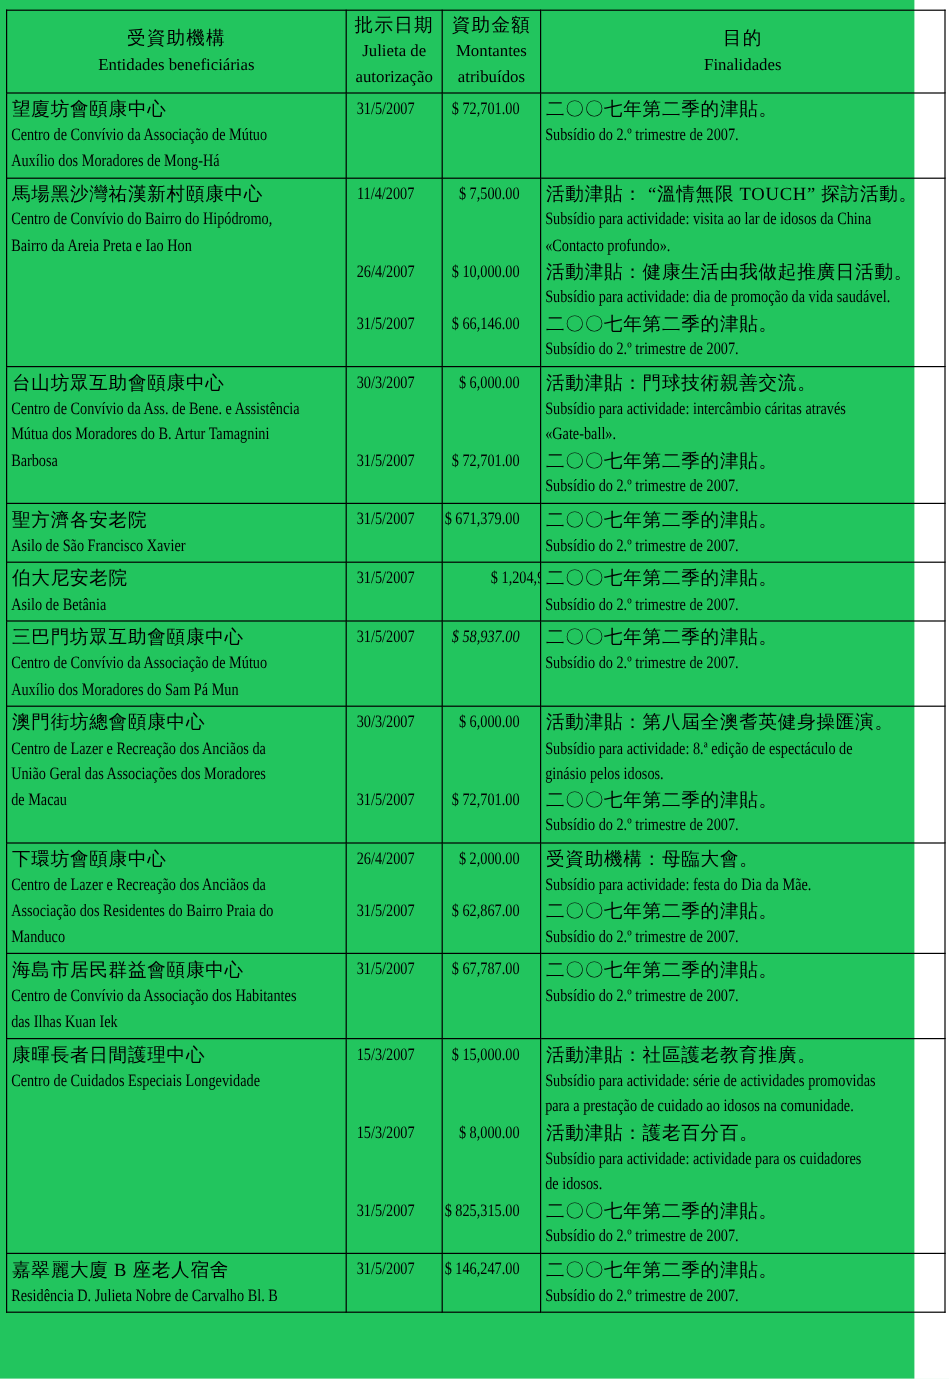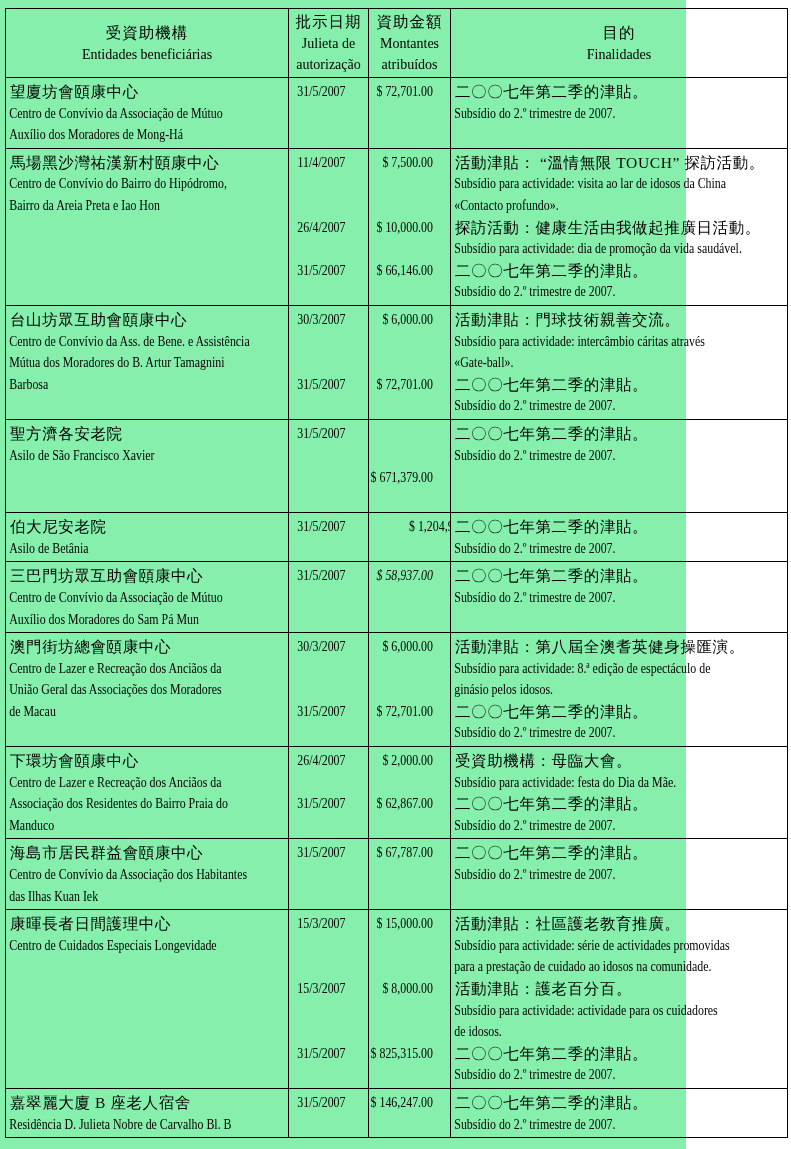--- a/index.html
+++ b/index.html
@@ -4,23 +4,23 @@
 <style>
   html, body {
     margin: 0;
     padding: 0;
     background: #ffffff;
     color: #000000;
     font-family: "Liberation Serif", "DejaVu Serif", serif;
   }
   .page {
     position: relative;
-    width: 686px;
+    width: 762px;
     height: 1149px;
-    background: #86efac;
+    background: #22c55e;
     box-sizing: border-box;
     padding: 8px 4px 0 5px;
   }
   table.grant-table {
     border-collapse: collapse;
     table-layout: fixed;
     width: 782px;
   }
   .grant-table td, .grant-table th {
     border: 1px solid #000000;
@@ -158,21 +158,21 @@
               <div class="line lat amount-text">$ 10,000.00</div>
             </div>
             <div class="entry-block" style="height: 43.2px;">
               <div class="line lat amount-text">$ 66,146.00</div>
             </div>
           </td>
     <td class="c-purpose">
             <div class="line cjk">活動津貼： “溫情無限 TOUCH” 探訪活動。</div>
             <div class="line lat">Subsídio para actividade: visita ao lar de idosos da China</div>
             <div class="line lat">«Contacto profundo».</div>
-            <div class="line cjk">探訪活動：健康生活由我做起推廣日活動。</div>
+            <div class="line cjk">活動津貼：健康生活由我做起推廣日活動。</div>
             <div class="line lat">Subsídio para actividade: dia de promoção da vida saudável.</div>
             <div class="line cjk">二〇〇七年第二季的津貼。</div>
             <div class="line lat">Subsídio do 2.º trimestre de 2007.</div>
           </td>
   </tr>
         <tr>
     <td class="c-entity">
             <div class="line cjk">台山坊眾互助會頤康中心</div>
             <div class="line lat">Centro de Convívio da Ass. de Bene. e Assistência</div>
             <div class="line lat">Mútua dos Moradores do B. Artur Tamagnini</div>
@@ -206,21 +206,21 @@
     <td class="c-entity">
             <div class="line cjk">聖方濟各安老院</div>
             <div class="line lat">Asilo de São Francisco Xavier</div>
           </td>
     <td class="c-date">
             <div class="entry-block" style="height: 43.2px;">
               <div class="line lat date-text">31/5/2007</div>
             </div>
           </td>
     <td class="c-amount">
-            <div class="entry-block" style="height: 43.2px; margin-top: 44px;">
+            <div class="entry-block" style="height: 43.2px;">
               <div class="line lat amount-text">$ 671,379.00</div>
             </div>
           </td>
     <td class="c-purpose">
             <div class="line cjk">二〇〇七年第二季的津貼。</div>
             <div class="line lat">Subsídio do 2.º trimestre de 2007.</div>
           </td>
   </tr>
         <tr>
     <td class="c-entity">

